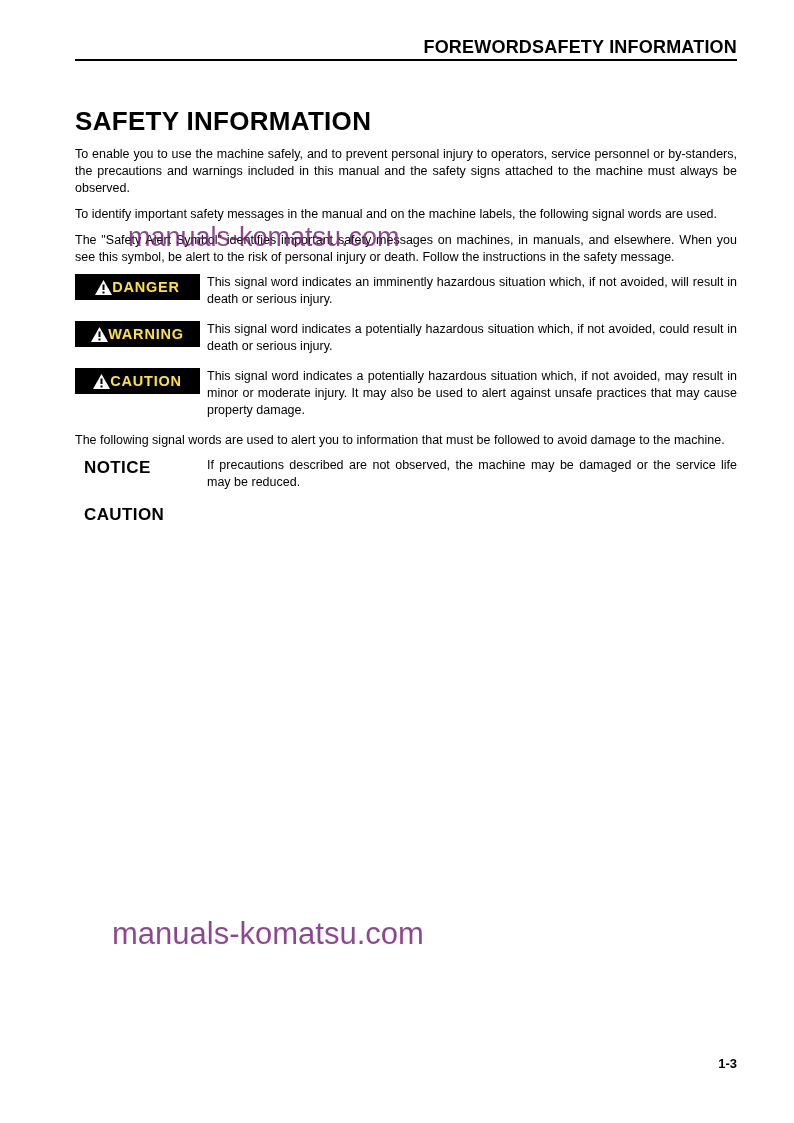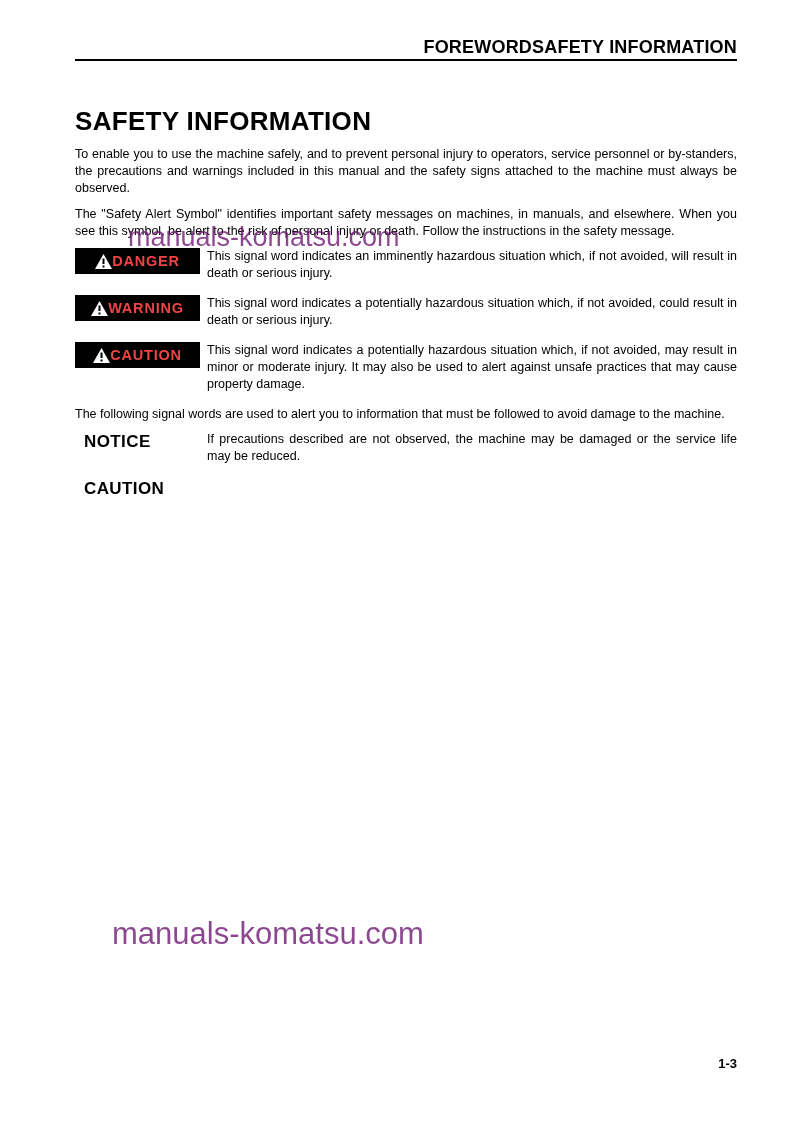--- a/index.html
+++ b/index.html
@@ -55,21 +55,21 @@
     display: flex;
     gap: 7px;
     margin: 8px 0 13px 0;
     align-items: flex-start;
   }
   .signal-label {
     flex-shrink: 0;
     width: 125px;
     height: 26px;
     background: #000000;
-    color: #ef4444;
+    color: #fde047;
     display: flex;
     align-items: center;
     justify-content: center;
     font-size: 14.5px;
     font-weight: bold;
     letter-spacing: 0.8px;
   }
   .tri { display: inline-flex; line-height: 0; }
   .signal-text {
     margin: 0;
@@ -123,20 +123,21 @@
   <div class="header">
     <span>FOREWORD</span>
     <span>SAFETY INFORMATION</span>
   </div>
   <div class="header-rule"></div>
 
   <div class="content">
     <h1 class="title">SAFETY INFORMATION</h1>
 
     <p class="body">To enable you to use the machine safely, and to prevent personal injury to operators, service personnel or by-standers, the precautions and warnings included in this manual and the safety signs attached to the machine must always be observed.</p>
+    <p class="body">To identify important safety messages in the manual and on the machine labels, the following signal words are used.</p>
     <p class="body">The "Safety Alert Symbol" identifies important safety messages on machines, in manuals, and elsewhere. When you see this symbol, be alert to the risk of personal injury or death. Follow the instructions in the safety message.</p>
 
     <div class="signal-row">
       <div class="signal-label">
         <span class="tri">
           <svg width="17" height="15" viewBox="0 0 17 15" aria-hidden="true">
             <path d="M8.5 0 L17 15 H0 Z" fill="#ffffff"></path>
             <rect x="7.5" y="4.5" width="2" height="5.5" fill="#000000"></rect>
             <rect x="7.5" y="11.5" width="2" height="2" fill="#000000"></rect>
           </svg>

